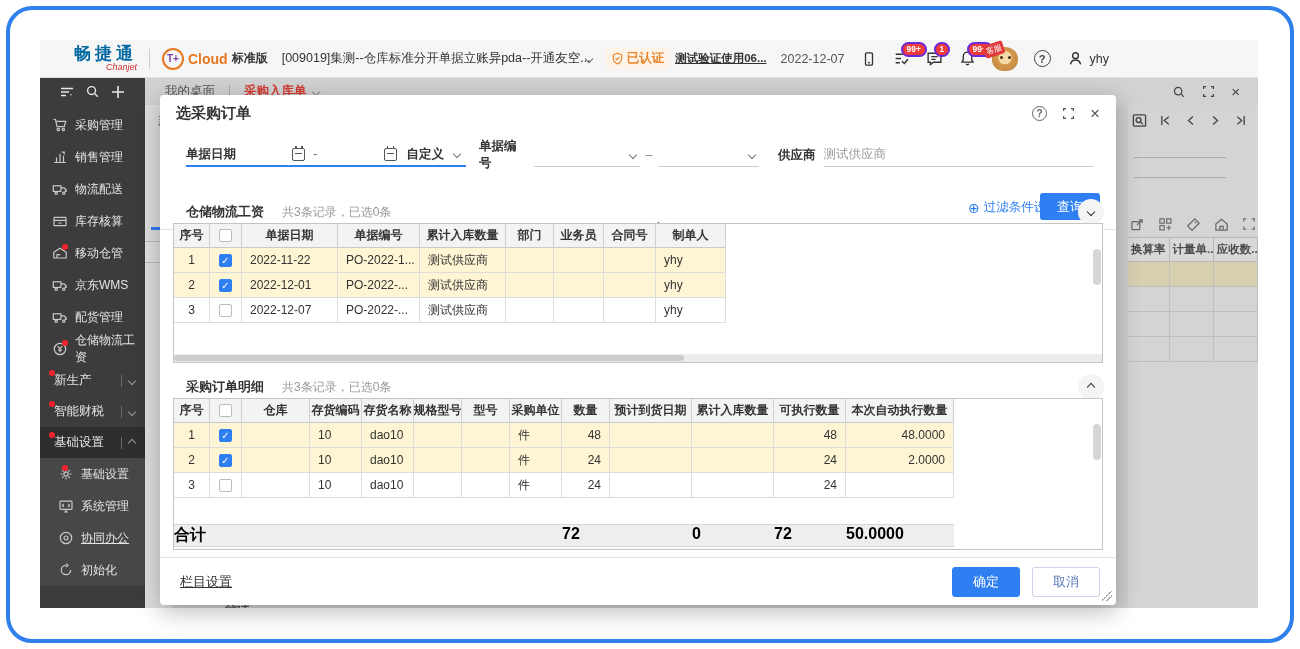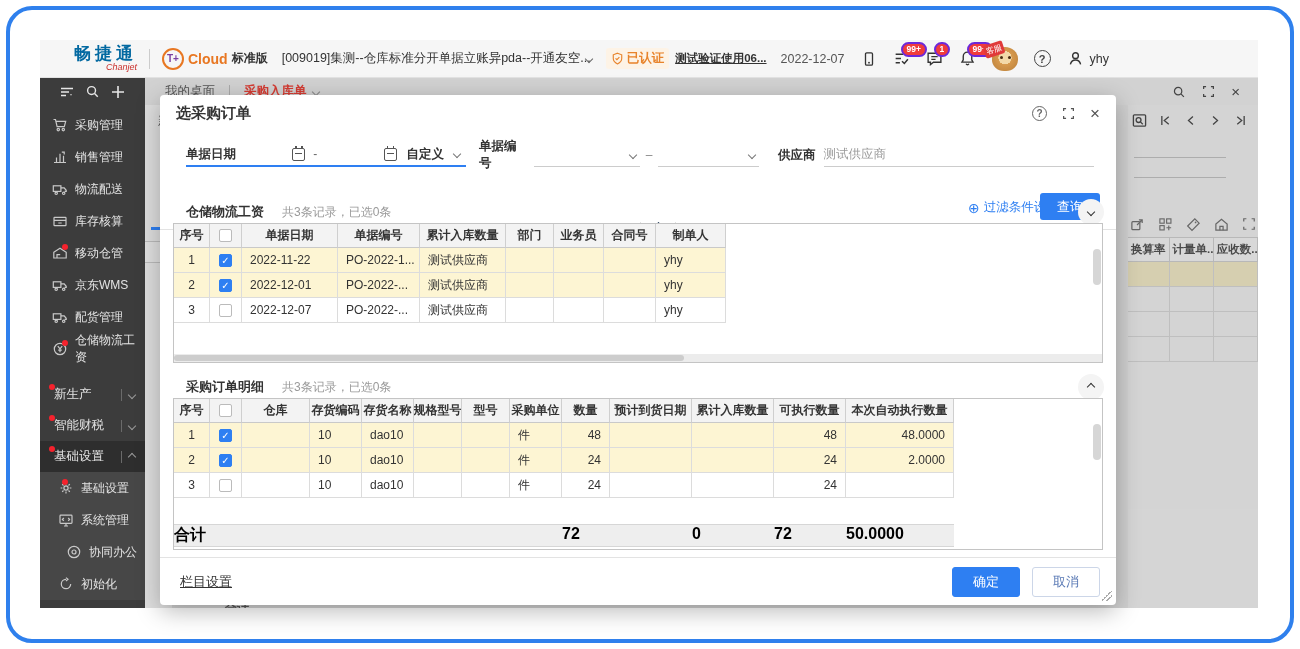--- a/index.html
+++ b/index.html
@@ -47,21 +47,21 @@
   .side-item { height:32px; display:flex; align-items:center; padding-left:12px; color:#e4e4e4; font-size:12px; position:relative; cursor:pointer; }
   .side-item .ic { width:16px; height:16px; margin-right:7px; color:#c9c9c9; position:relative; flex:none; }
   .side-item.group { height:31px; padding-left:14px; font-size:12.5px; }
   .side-item.group .gchev { margin-left:auto; margin-right:10px; display:flex; align-items:center; gap:7px; color:#9a9a9a; }
   .side-item.group .gdiv { width:1px; height:12px; background:#6a6a6a; }
   .side-item.expanded { background:#2e2e2e; }
   .subwrap { background:#474747; }
   .reddot { position:absolute; width:6px; height:6px; border-radius:50%; background:#f5222d; }
   .side-item .reddot.ondot { left:22px; top:7px; }
   .side-item.group .reddot.ondot { left:9px; top:5px; }
-  .gap-top { margin-top:14px; }
+  .gap-top { }
 
   
   .content { position:absolute; left:145px; top:105px; width:1113px; height:503px; background:#cfcfcf; z-index:1; overflow:hidden; }
   .left-sliver { position:absolute; left:0; top:0; width:27px; height:503px; background:#dedede; }
   .bg-new { position:absolute; left:13px; top:8px; color:#444; font-size:12.5px; }
   .bg-bluetab { position:absolute; left:6px; top:122px; width:21px; height:3px; background:#2e7ff2; }
   .bg-grayhdr { position:absolute; left:0px; top:136px; width:27px; height:22px; background:#e0e0e0; border-top:1px solid #bbb; border-bottom:1px solid #bbb; }
   .rightbg { position:absolute; right:0; top:0; width:130px; height:503px; background:#d6d6d6; opacity:.85; }
   .navrow { position:absolute; left:4px; top:8px; display:flex; gap:12px; color:#2b2b2b; align-items:center; }
   .uline { position:absolute; left:6px; width:92px; border-bottom:1px solid #a8a8a8; }
@@ -345,21 +345,21 @@
         </div>
         <div class="side-item" style="padding-left: 18px;">
           <span class="ic">
             <svg width="16" height="16" viewBox="0 0 16 16" fill="none" stroke="currentColor" stroke-width="1.2">
               <rect x="2" y="3.2" width="12" height="8.2" rx=".8"></rect>
               <path d="M6 14h4M8 11.4V14M5.8 6l-1.4 1.4 1.4 1.4M10.2 6l1.4 1.4-1.4 1.4"></path>
             </svg>
           </span>
           <span>系统管理</span>
         </div>
-        <div class="side-item" style="padding-left: 26px;">
+        <div class="side-item" style="padding-left: 18px; text-decoration: underline;">
           <span class="ic">
             <svg width="16" height="16" viewBox="0 0 16 16" fill="none" stroke="currentColor" stroke-width="1.2">
               <circle cx="8" cy="8" r="5.7"></circle>
               <circle cx="8" cy="8" r="2"></circle>
             </svg>
           </span>
           <span>协同办公</span>
         </div>
         <div class="side-item" style="padding-left: 18px;">
           <span class="ic">

